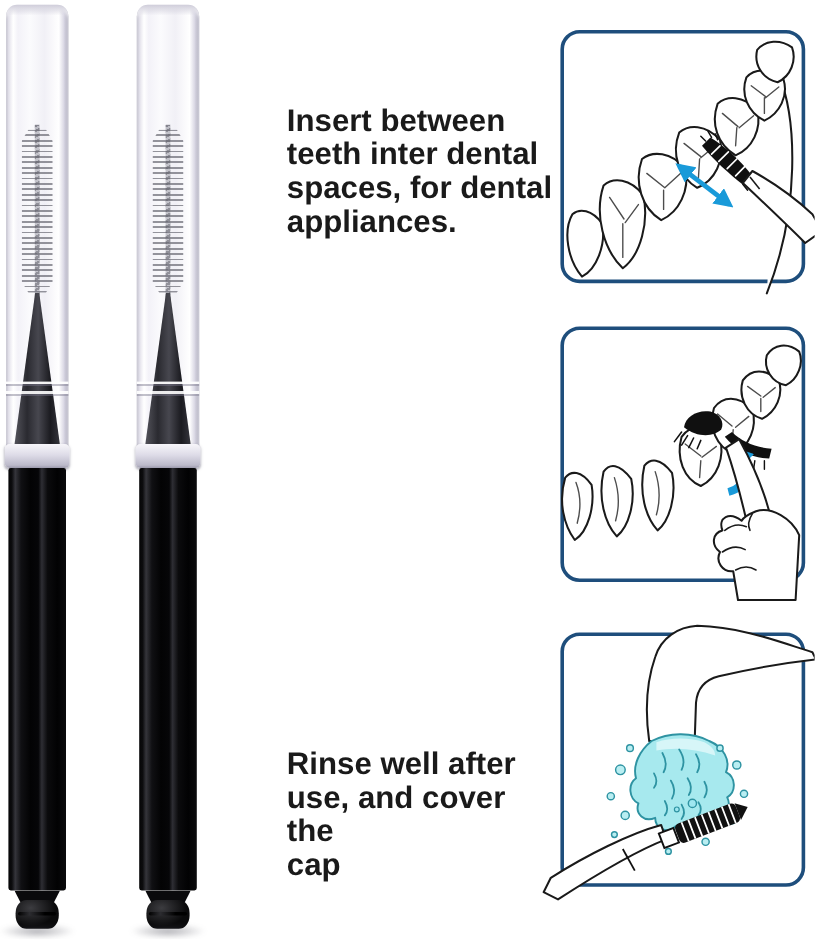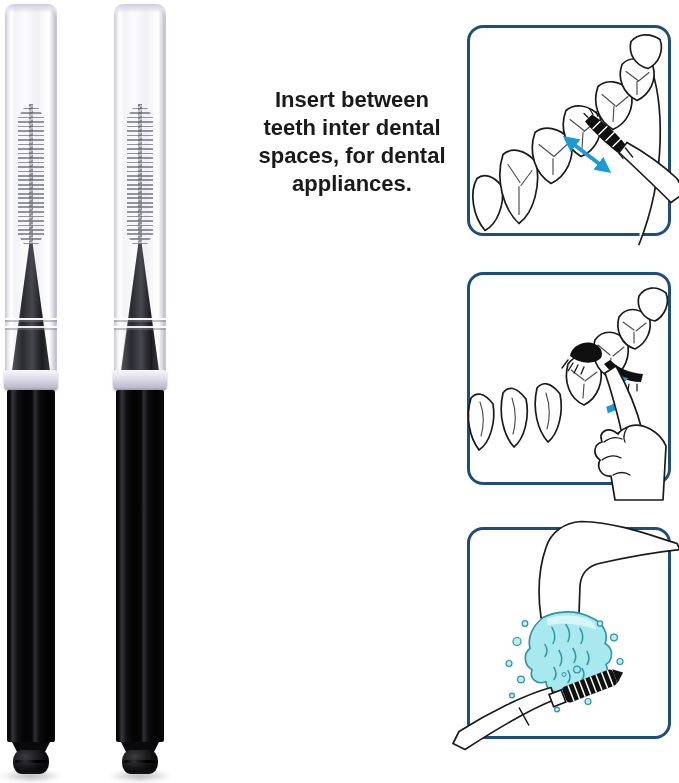--- a/index.html
+++ b/index.html
@@ -70,23 +70,22 @@
   }
   .bshadow {
     position:absolute; left:-5px; top:766px; width:64px; height:12px; border-radius:50%;
     background:radial-gradient(ellipse at center, rgba(55,55,68,.42), rgba(55,55,68,0) 70%);
     filter:blur(2px);
   }
 
   
   .instr {
     position:absolute; left:239px; width:226px;
-    font-weight:700; font-size:22px; line-height:28px; color:#1a1a1a;
+    font-weight:700; font-size:26px; line-height:28px; color:#1a1a1a;
     white-space:pre-line;
-    text-align:center;
   }
   .i1 { top:86px; } .i2 { top:330px; } .i3 { top:622px; }
 
   
   .panel {
     position:absolute; left:467px; width:204px;
     border:3px solid #1e4e7c; border-radius:16px; background:#fff;
   }
   .p1 { top:25px;  height:211px; }
   .p2 { top:272px; height:213px; }
@@ -126,20 +125,23 @@
     <div class="handle"></div>
     <div class="neck"></div>
     <div class="endcap"></div>
     <div class="bshadow"></div>
   </div>
 
   <div class="instr i1">Insert between
 teeth inter dental
 spaces, for dental
 appliances.</div>
+  <div class="instr i3">Rinse well after
+use, and cover the
+cap</div>
 
   <div class="panel p1">
     <svg viewBox="0 0 204 210">
       <defs>
         <marker id="ah1" viewBox="0 0 10 10" refX="7.5" refY="5" markerWidth="4" markerHeight="4" orient="auto-start-reverse">
           <path d="M0 0 L10 5 L0 10 Z" fill="#199ad9"></path>
         </marker>
       </defs>
       <path class="ink" d="M182 36 C197 72 200 148 172 218" fill="none"></path>
       <path class="tooth" d="M10 152 C2 166 6 190 18 204 C30 198 38 178 35 160 C26 148 16 147 10 152 Z"></path>

